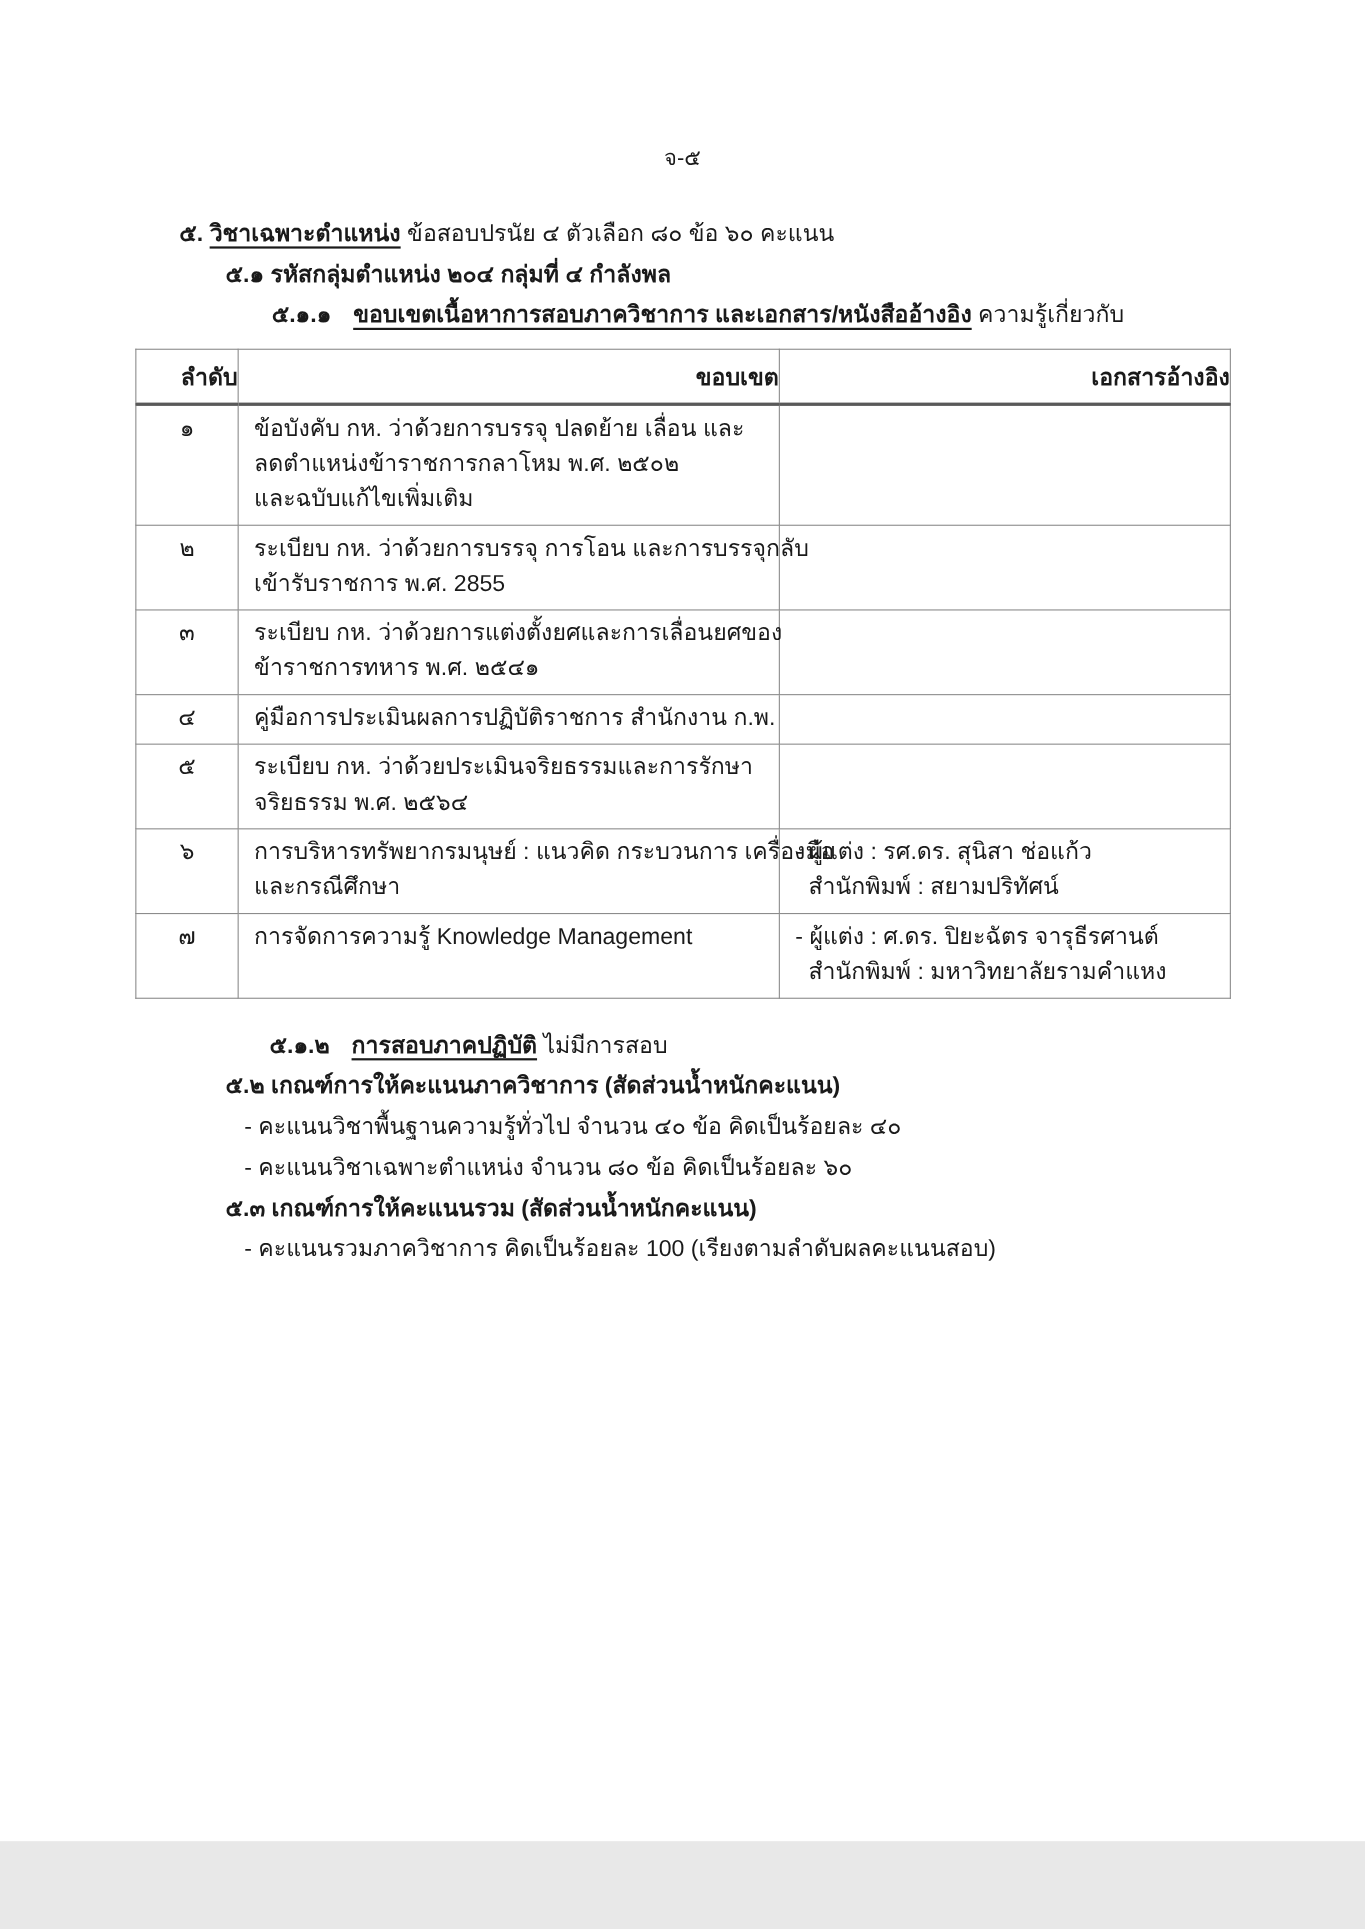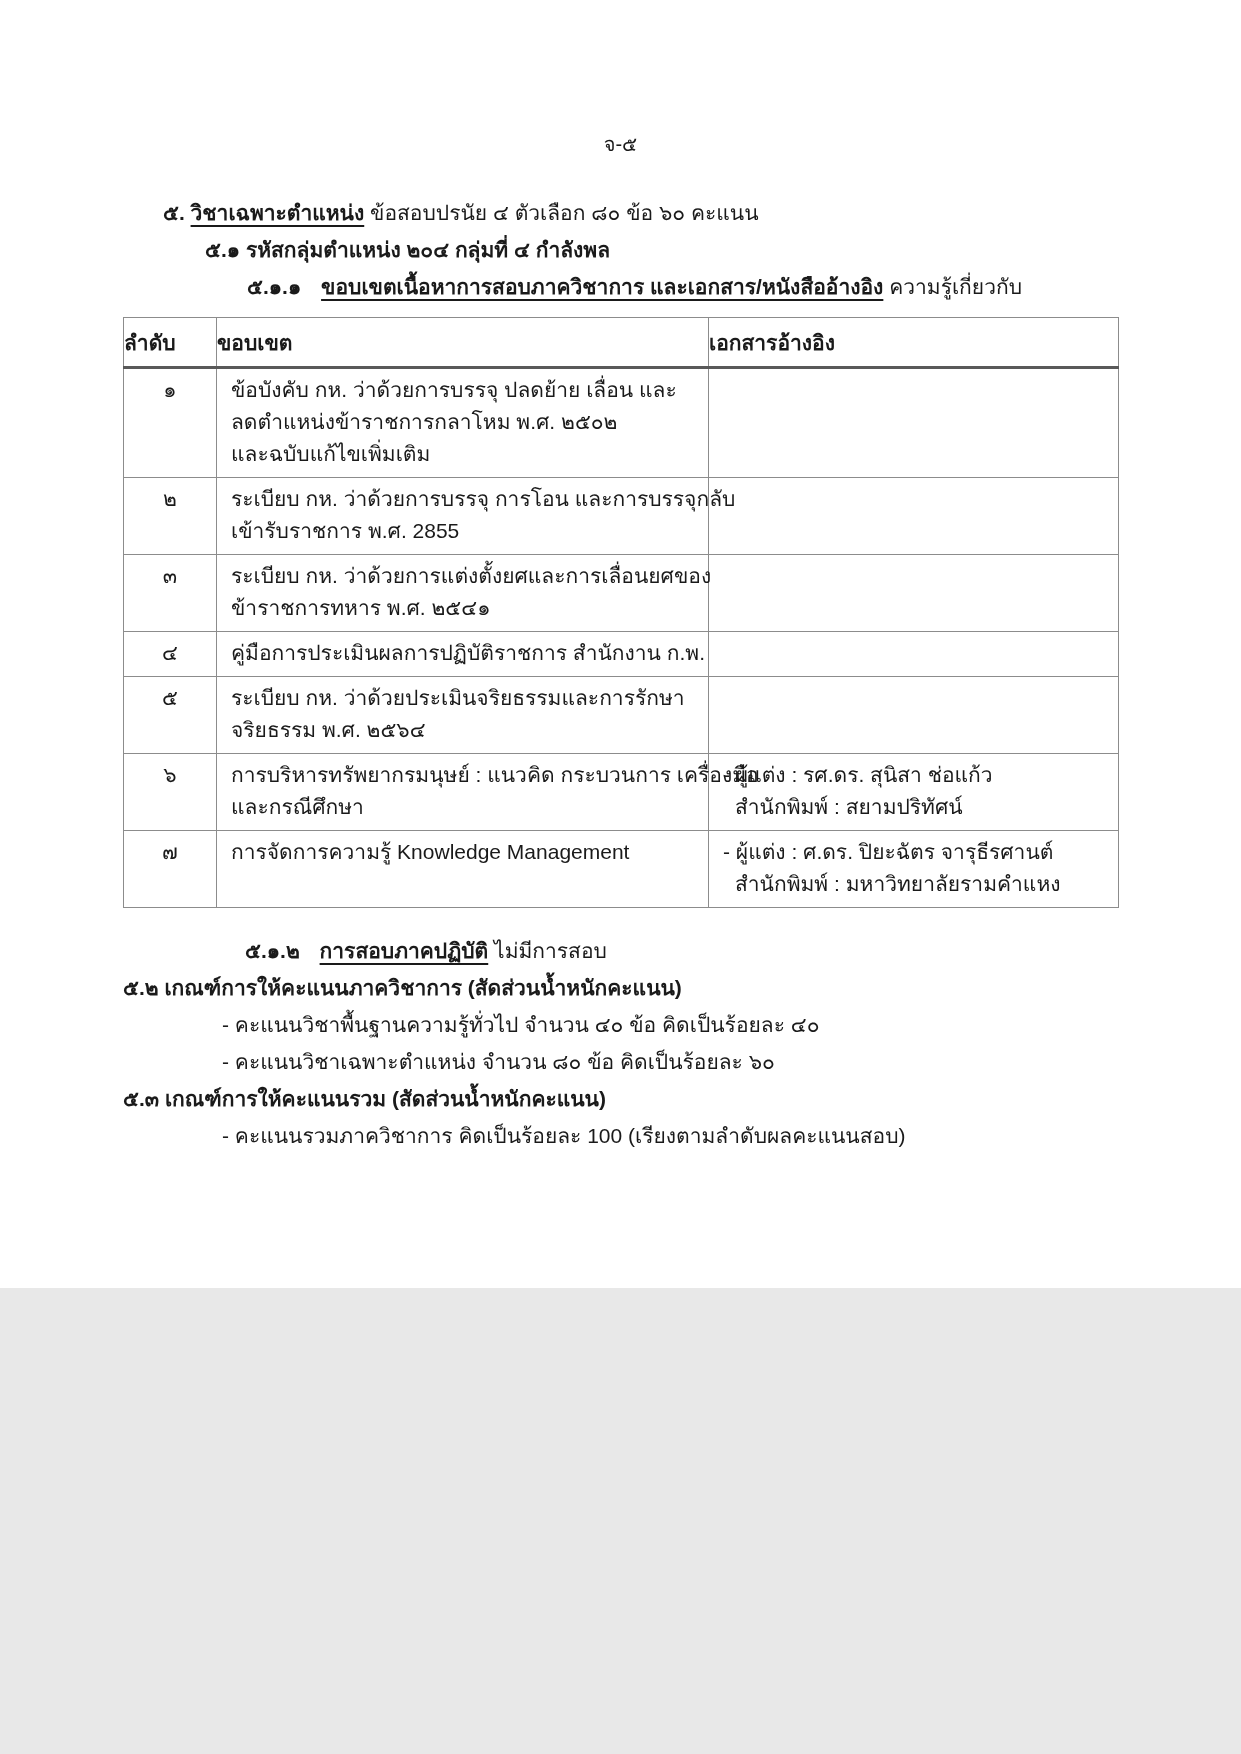--- a/index.html
+++ b/index.html
@@ -1,19 +1,19 @@
 <!DOCTYPE html>
 <html><head>
 <meta charset="utf-8">
 <style>
   * { margin: 0; padding: 0; box-sizing: border-box; }
   html, body { background: #e8e8e8; }
   .page {
     width: 1241px;
-    height: 1288px;
+    height: 1674px;
     margin: 0 auto;
     background: #ffffff;
     font-family: "Liberation Sans", sans-serif;
     color: #1a1a1a;
     position: relative;
     overflow: hidden;
   }
   .content {
     padding: 130px 123px 0 123px;
   }
@@ -40,36 +40,36 @@
   table.scope-table col.c1 { width: 93px; }
   table.scope-table col.c2 { width: 492px; }
   table.scope-table col.c3 { width: 410px; }
   table.scope-table th, table.scope-table td {
     border: 1px solid #8c8c8c;
     vertical-align: top;
   }
   table.scope-table th {
     height: 50px;
     font-weight: 700;
-    text-align: left;
+    text-align: right;
     vertical-align: middle;
     border-bottom: 3px solid #595959;
   }
   table.scope-table td {
     padding: 5px 14px 7px 14px;
     line-height: 32px;
   }
   td.num-cell { text-align: center; padding-left: 2px; padding-right: 2px; }
   .cell-line { white-space: nowrap; }
   .ref-line-indent { padding-left: 12px; }
   td.ref-cell-tall { height: 74px; }
 
   .after-table { margin-top: 24px; }
   .sec512 { margin-left: 122px; }
-  .sec52  { }
+  .sec52  { margin-left: 82px; }
   .bullet { margin-left: 99px; }
 </style>
 </head>
 <body>
 
 <div class="page">
   <div class="content">
 
     <div class="page-number">จ-๕</div>
 

